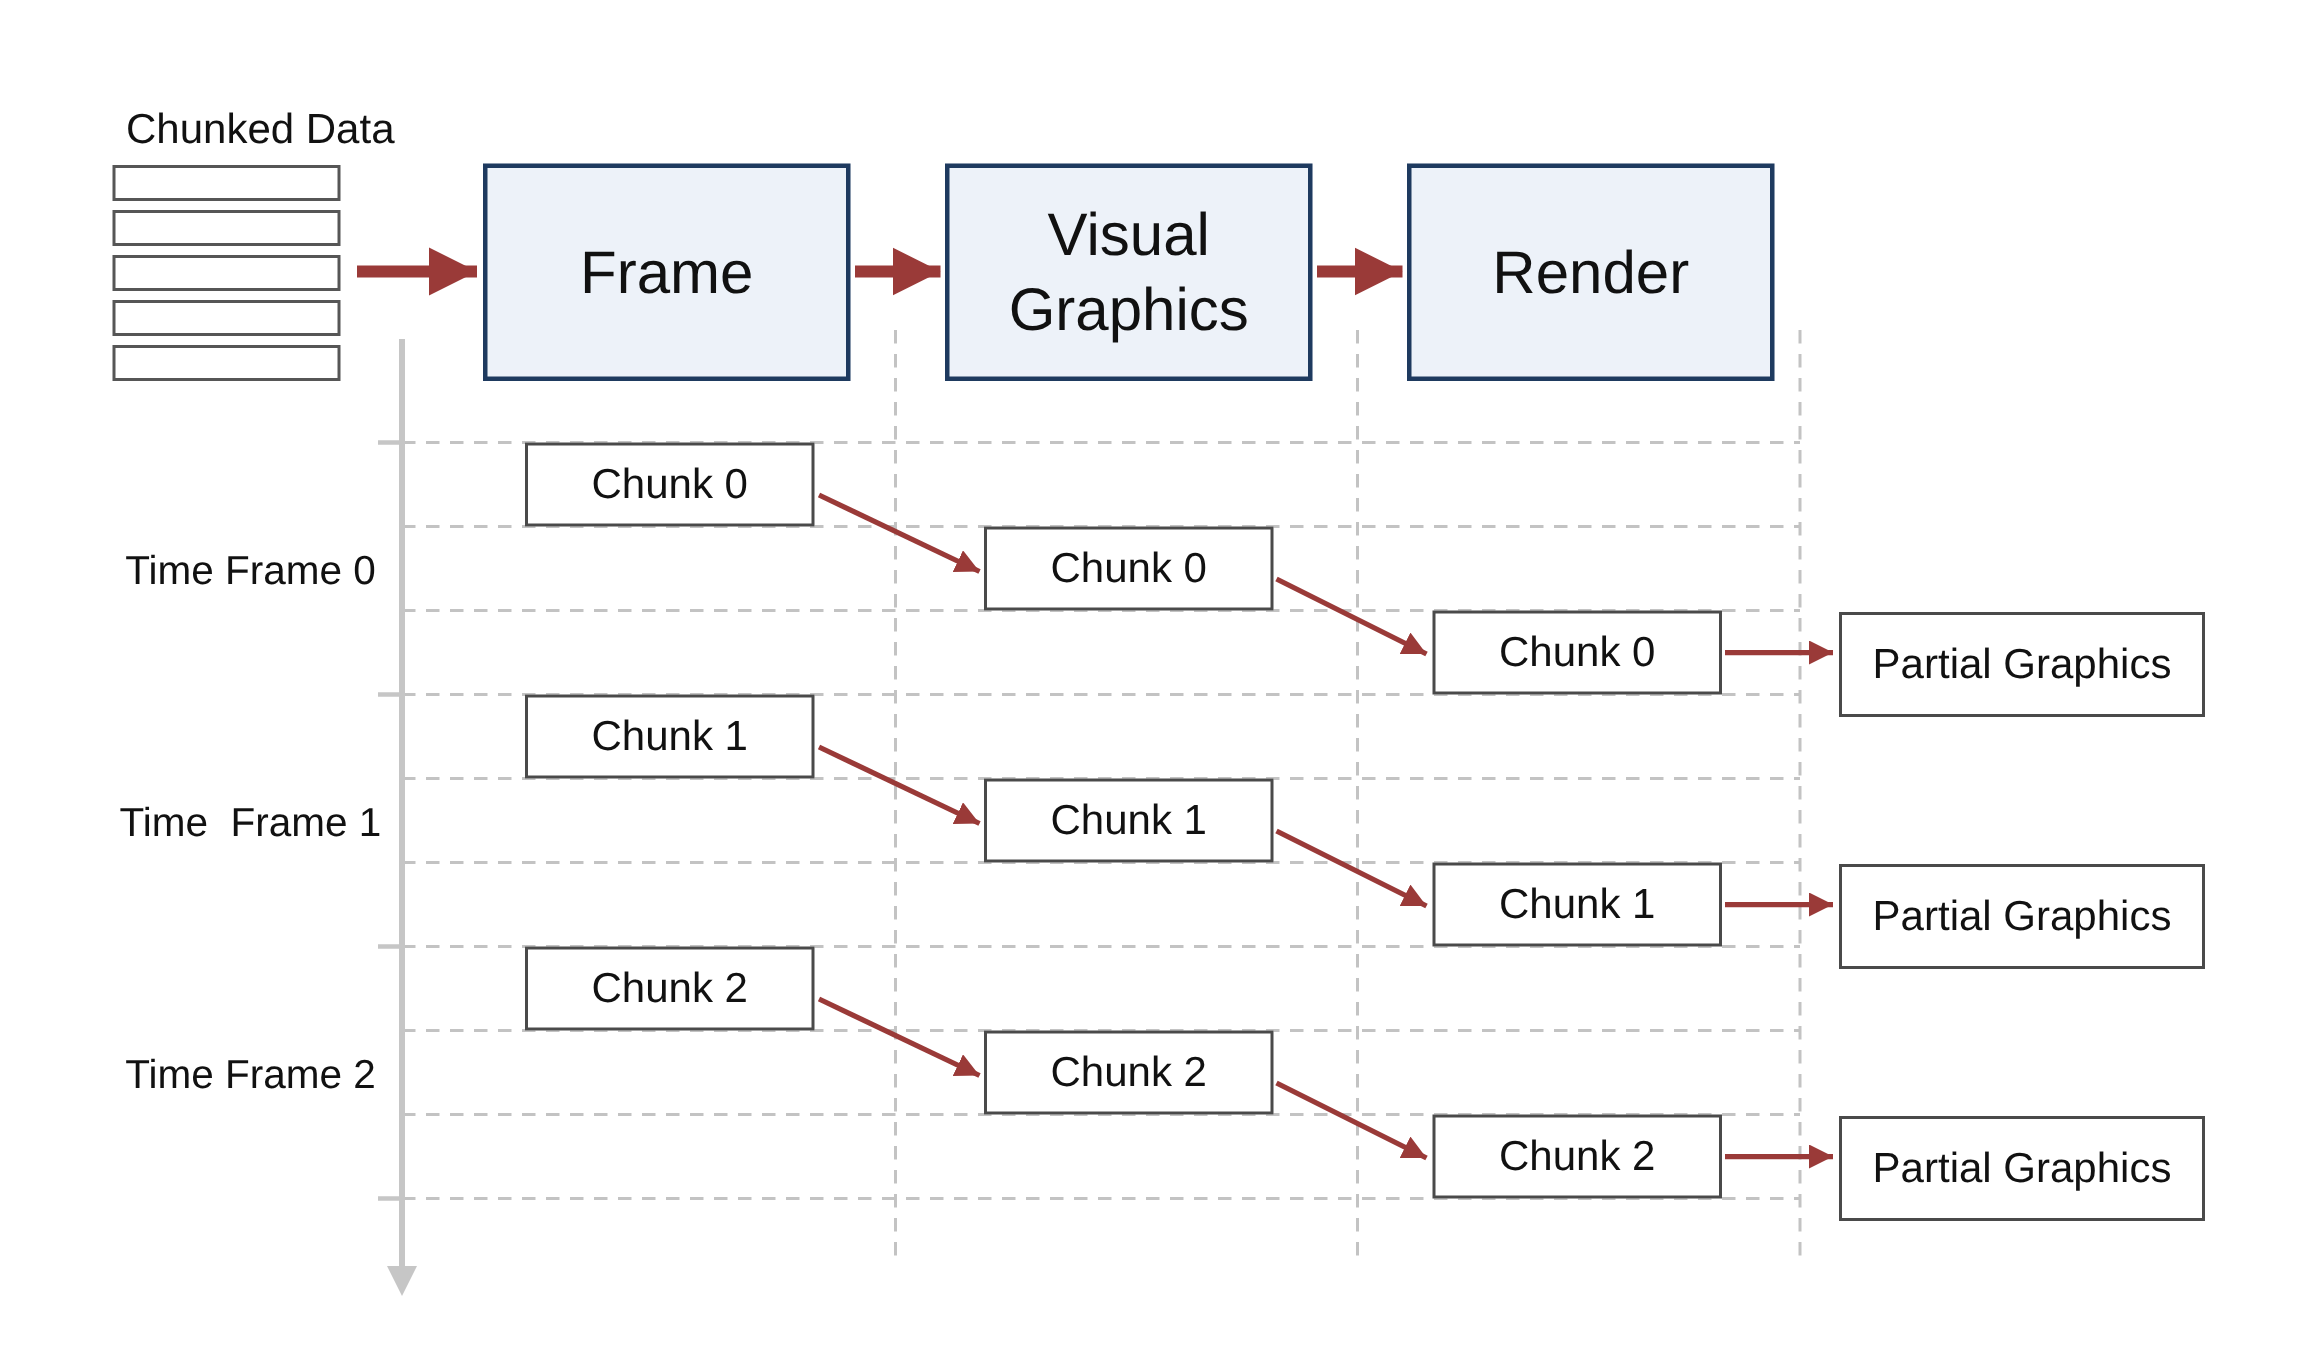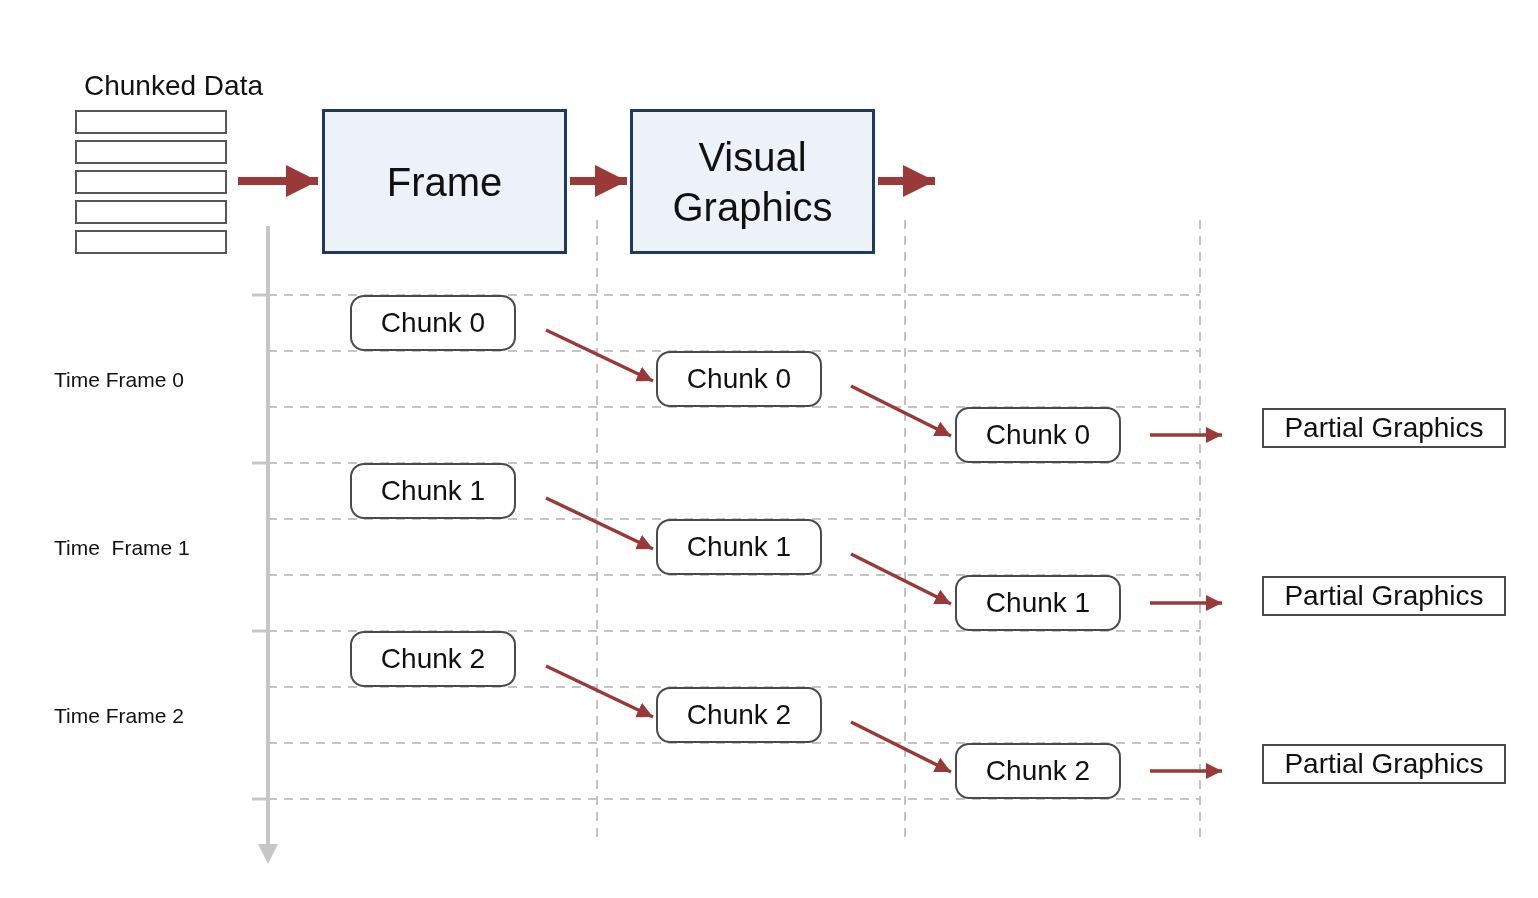--- a/index.html
+++ b/index.html
@@ -24,38 +24,38 @@
   .grid-line{stroke:var(--grid-gray);stroke-width:2;stroke-dasharray:9 7;fill:none;}
   .tick-line{stroke:var(--timeline-gray);stroke-width:3;}
   .timeline-line{stroke:var(--timeline-gray);stroke-width:4;}
   .gray-fill{fill:var(--timeline-gray);}
   .red-line{stroke:var(--arrow-red);fill:none;}
   .red-fill{fill:var(--arrow-red);}
   .thick{stroke-width:8;}
   .thin{stroke-width:3.5;}
   .label{position:absolute;white-space:pre;margin-left:20px;}
   .src-label{left:64px;top:70px;font-size:28px;}
-  .frame-label{width:226px;left:34px;text-align:left;font-size:21px;line-height:34px;}
+  .frame-label{width:226px;left:34px;text-align:center;font-size:27px;line-height:34px;}
   .stack-row{
     position:absolute;left:75px;width:152px;height:24px;
     background:#ffffff;border:2px solid #565656;box-sizing:border-box;
   }
   .box{
     position:absolute;display:flex;align-items:center;justify-content:center;
     background:#ffffff;border:2px solid var(--box-border);box-sizing:border-box;
     font-size:28px;text-align:center;
   }
   .stage{
     border:3px solid var(--stage-border);
     background:var(--stage-fill);
     font-size:40px;line-height:50px;
     width:245px;height:145px;top:109px;
   }
-  .chunk{width:166px;height:56px;border-radius:14px;}
-  .pg{width:244px;height:40px;left:1262px;}
+  .chunk{width:193px;height:56px;}
+  .pg{width:244px;height:70px;left:1226px;}
 </style>
 </head>
 <body>
 
 <div class="canvas">
 
   <svg class="overlay" width="1538" height="898" viewBox="0 0 1538 898">
     <defs>
       <marker id="bigred" markerUnits="userSpaceOnUse" markerWidth="36" markerHeight="38" refX="32" refY="18" orient="auto">
         <path d="M0,2 L32,18 L0,34 Z" class="red-fill"></path>
@@ -123,20 +123,23 @@
     <div class="stack-row" style="top:200px"></div>
     <div class="stack-row" style="top:230px"></div>
   </div>
 
   <div class="box stage" style="left:322px">
     <span>Frame</span>
   </div>
   <div class="box stage" style="left:630px">
     <span>Visual Graphics</span>
   </div>
+  <div class="box stage" style="left:938px">
+    <span>Render</span>
+  </div>
 
   <div class="label frame-label" style="top:363px">Time Frame 0</div>
   <div class="label frame-label" style="top:531px">Time  Frame 1</div>
   <div class="label frame-label" style="top:699px">Time Frame 2</div>
 
   <div class="box chunk" style="left:350px;top:295px">
     <span>Chunk 0</span>
   </div>
   <div class="box chunk" style="left:656px;top:351px">
     <span>Chunk 0</span>

